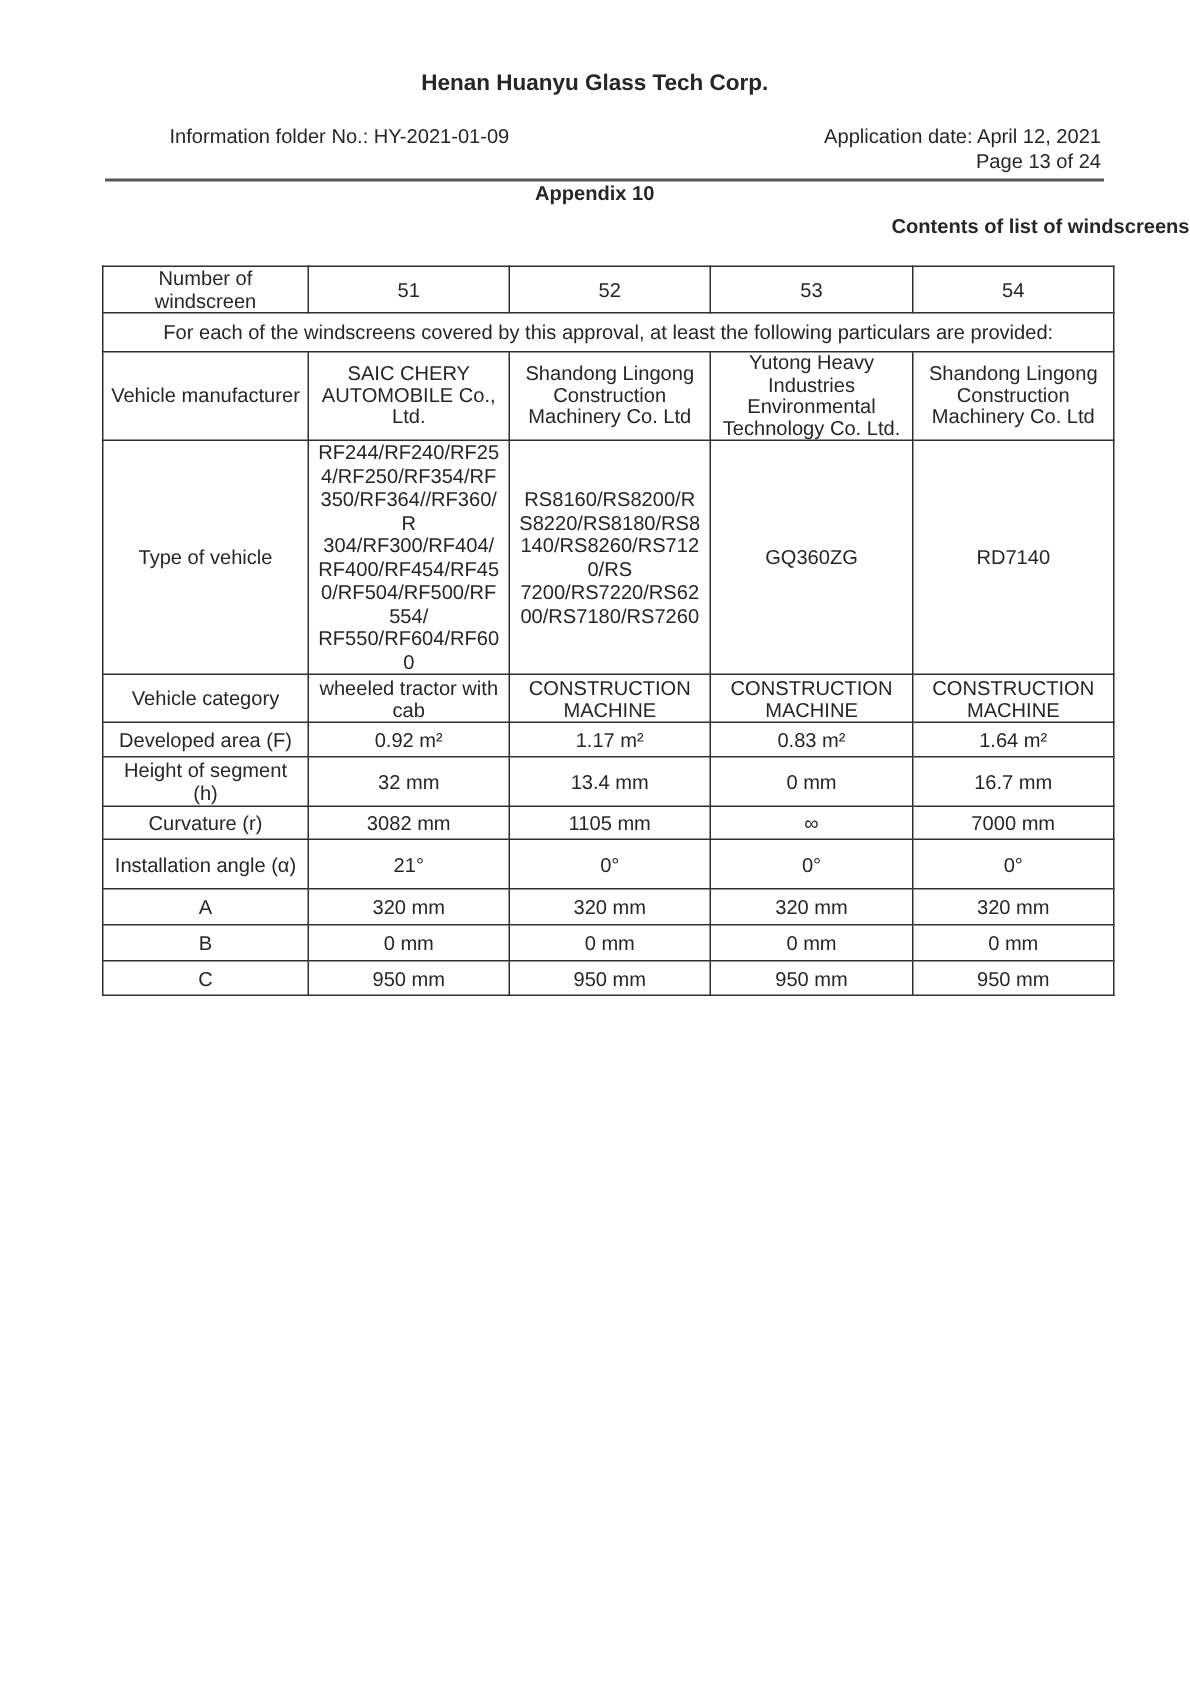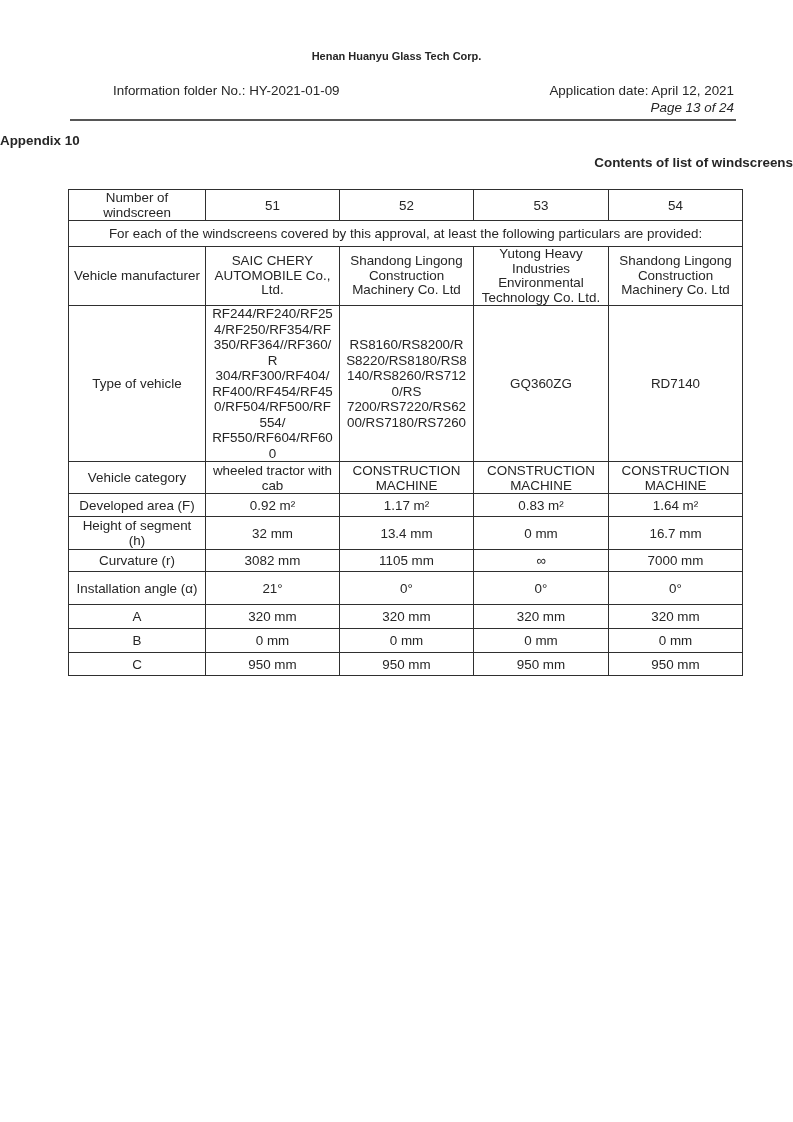--- a/index.html
+++ b/index.html
@@ -3,29 +3,29 @@
 <meta charset="utf-8">
 <style>
   html, body { margin:0; padding:0; }
   body {
     width:793px; height:1122px; background:#ffffff; color:#262626;
     font-family:"Liberation Sans", sans-serif; font-size:13.4px;
     position:relative; overflow:hidden;
   }
   .company-title {
     padding-top:46px; text-align:center;
-    font-weight:bold; font-size:11px; line-height:20px;
+    font-weight:bold; font-size:15px; line-height:20px;
   }
   .meta-row {
     display:flex; justify-content:space-between; align-items:flex-start;
     padding:17px 59px 0 113px; line-height:16px;
   }
-  .page-row { text-align:right; padding:1px 59px 0 0; line-height:16px;font-style:italic; }
+  .page-row { text-align:right; padding:1px 59px 0 0; line-height:16px; }
   .rule { height:2px; background:#565656; margin:3px 57px 0 70px; }
-  .appendix { font-weight:bold; margin-top:12px; line-height:16px; }
+  .appendix { text-align:center; font-weight:bold; margin-top:0; line-height:16px; }
   .subtitle { text-align:right; font-weight:bold; margin-top:6px; line-height:16px; }
 
   table.windscreens {
     border-collapse:collapse; table-layout:fixed;
     width:674px; margin:18px 0 0 68px;
   }
   table.windscreens td {
     border:1px solid #2f2f2f; text-align:center; vertical-align:middle;
     padding:0 4px; line-height:15px; overflow-wrap:break-word; word-wrap:break-word;
   }

